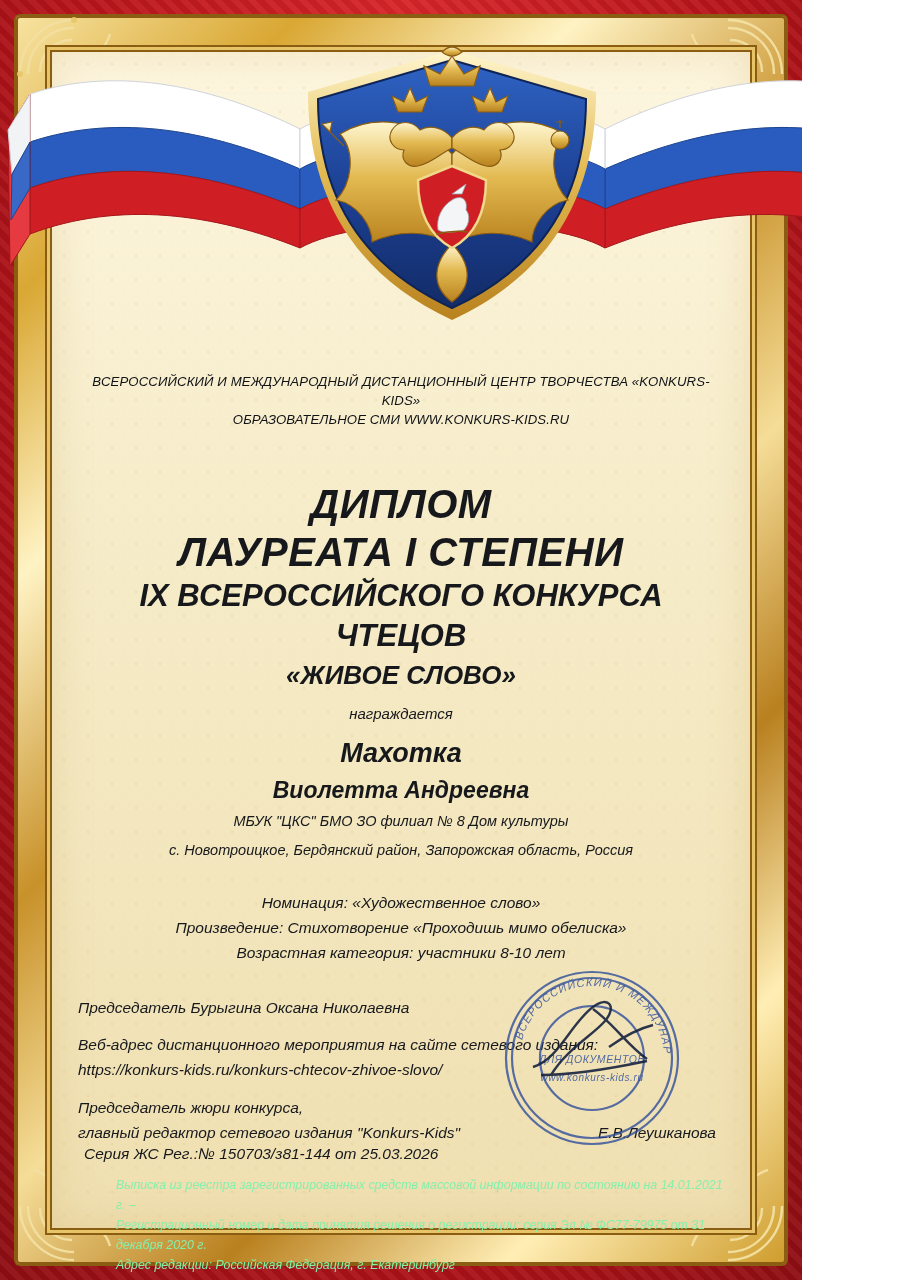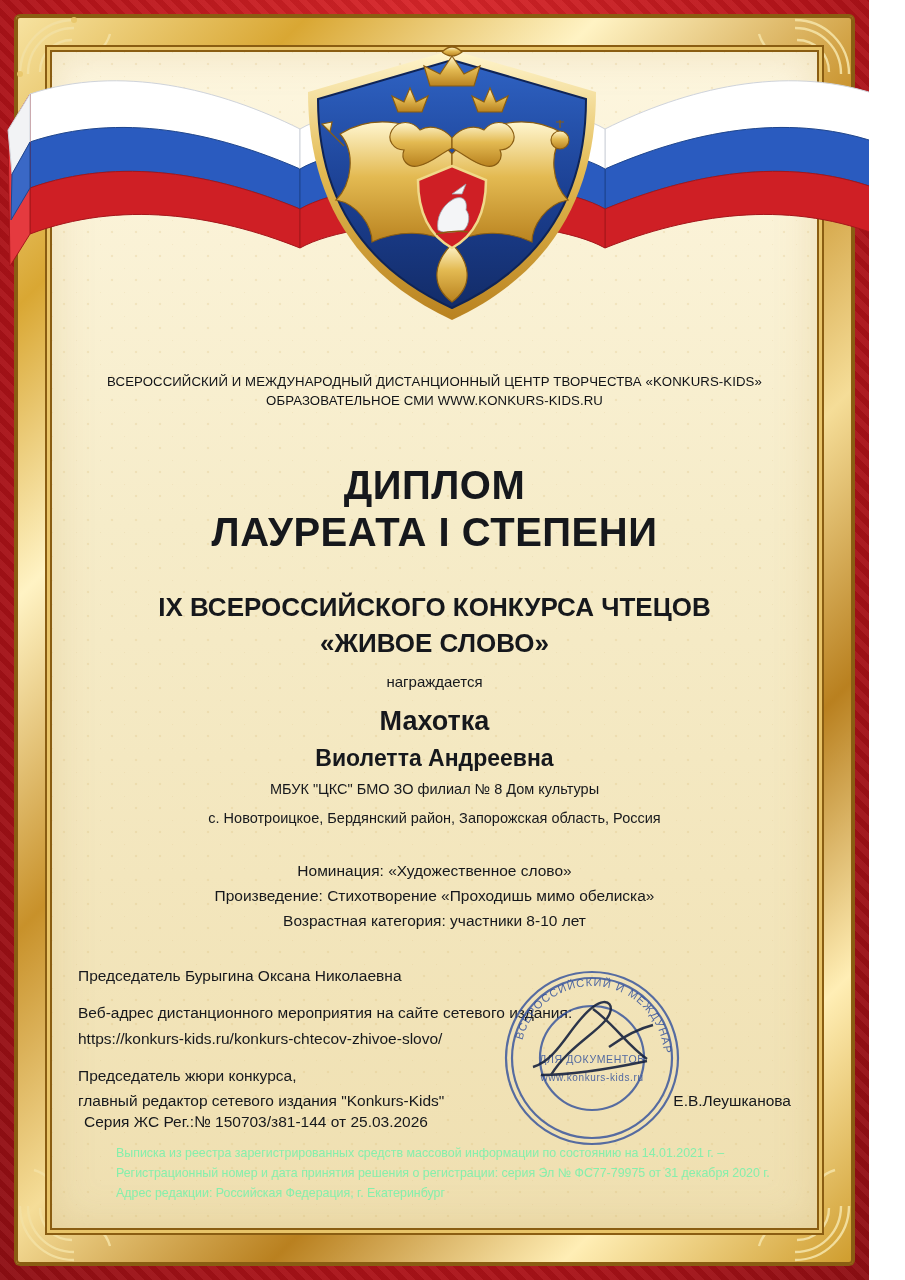--- a/index.html
+++ b/index.html
@@ -5,24 +5,25 @@
   html, body {
     margin: 0;
     padding: 0;
     background: #fff;
   }
   body {
     font-family: "Liberation Sans", sans-serif;
   }
   .page {
     position: relative;
-    width: 869px;
+    width: 802px;
     height: 1280px;
     overflow: hidden;
     background: #c0171c;
+    font-style: italic;
   }
   
   .outer-red {
     position: absolute;
     inset: 0;
     background:
       radial-gradient(ellipse at 50% 0%, #d8262a 0%, #b6141a 60%, #8e0e13 100%);
   }
   .outer-red:before {
     content: "";
@@ -108,22 +109,21 @@
     color: #101216;
   }
   .title-main {
     margin-top: 52px;
     font-size: 40px;
     font-weight: bold;
     line-height: 1.18;
     letter-spacing: .5px;
   }
   .title-sub {
-    margin-top: 34px;
-    font-size: 26px;
+    font-size: 31px;
     font-weight: bold;
     line-height: 1.3;
   }
   .contest-name {
     font-size: 26px;
     font-weight: bold;
     margin-top: 4px;
   }
   .awarded {
     margin-top: 14px;
@@ -155,21 +155,21 @@
     font-size: 15.5px;
     line-height: 1.62;
   }
   .left-block .gap { height: 12px; }
   .chair-row {
     position: relative;
     display: block;
   }
   .chair-row .signer {
     position: absolute;
-    right: 0;
+    right: 8px;
     bottom: 0;
     white-space: nowrap;
   }
   .series {
     text-align: left;
     font-size: 15.5px;
     padding-left: 6px;
   }
   .footnote {
     margin-top: 12px;

